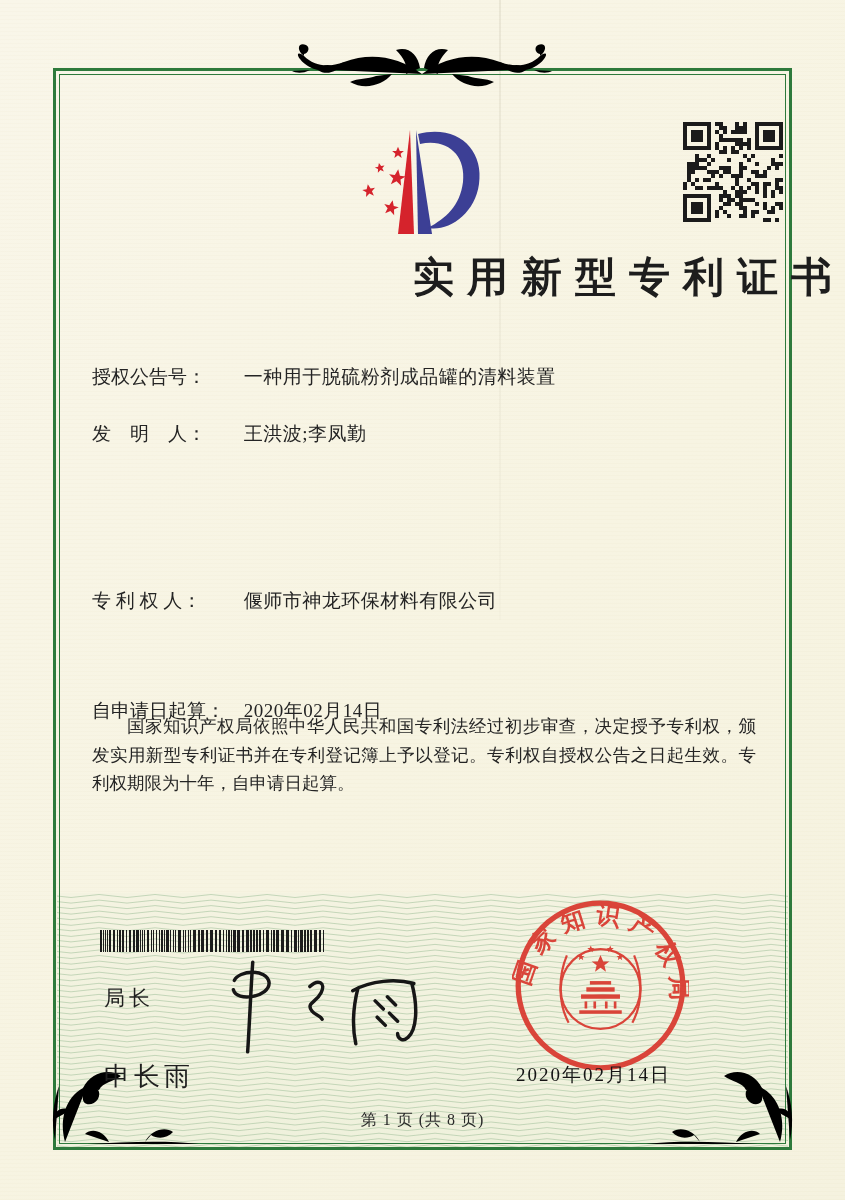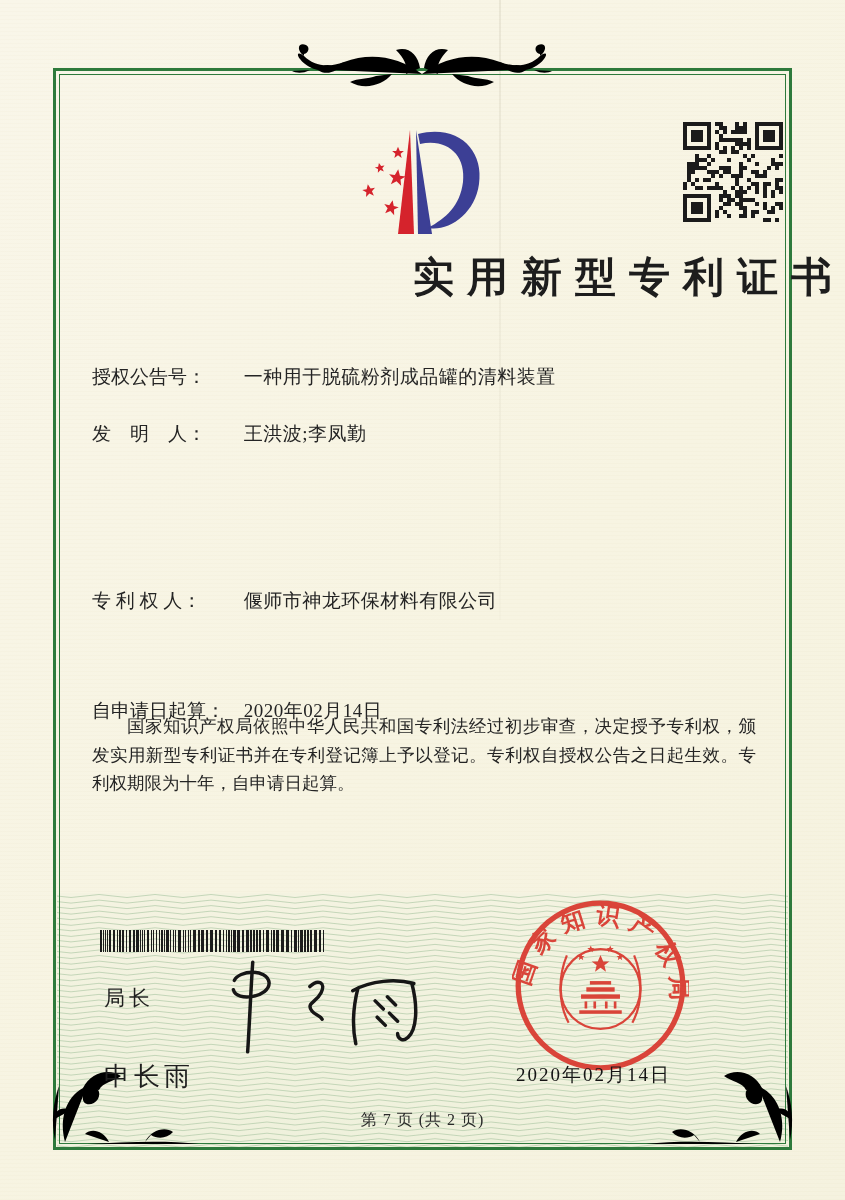--- a/index.html
+++ b/index.html
@@ -498,15 +498,15 @@
       <rect x="92" y="118" width="3" height="8"></rect>
       <rect x="105" y="118" width="3" height="8"></rect>
       <rect x="115" y="118" width="3" height="8"></rect>
       <rect x="76" y="128" width="48" height="4"></rect>
     </g>
     <path d="M62,66 C52,90 52,120 64,142" fill="none" stroke="#d9382e" stroke-width="2.5"></path>
     <path d="M138,66 C148,90 148,120 136,142" fill="none" stroke="#d9382e" stroke-width="2.5"></path>
   </svg>
   <div class="seal-date">2020年02月14日</div>
 
-  <div class="pagenote">第 7 页 (共 2 页)</div>
+  <div class="pagenote">第 1 页 (共 8 页)</div>
 
 </div>
 
 </body></html>

